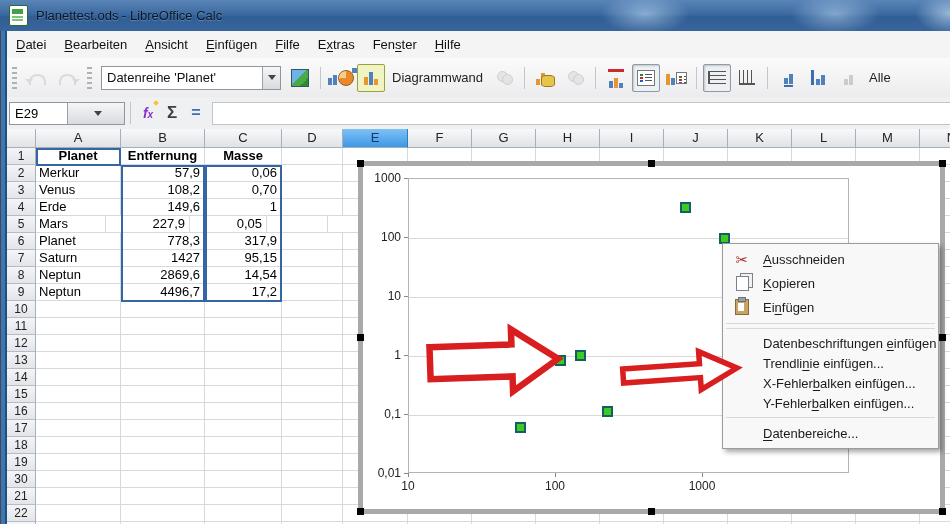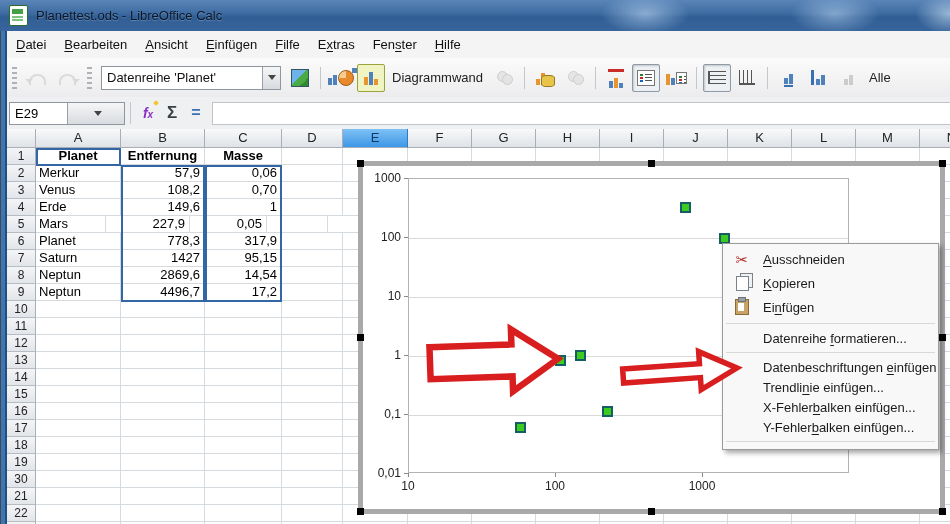--- a/index.html
+++ b/index.html
@@ -764,42 +764,42 @@
         </span>
         <span class="lbl"><u>K</u><span>opieren</span></span>
       </div>
       <div class="mi tall">
         <span class="ic">
           <span class="ic-paste"></span>
         </span>
         <span class="lbl"><span>Ei</span><u>n</u><span>fügen</span></span>
       </div>
       <div class="msep"></div>
-      <div class="mi">
-        <span class="ic"></span>
-        <span class="lbl"><span>Datenreihe </span><u>f</u><span>ormatieren...</span></span>
-      </div>
       <div class="msep"></div>
       <div class="mi">
         <span class="ic"></span>
         <span class="lbl"><span>Datenbeschriftungen </span><u>e</u><span>infügen</span></span>
       </div>
       <div class="mi">
         <span class="ic"></span>
         <span class="lbl"><span>Trendli</span><u>n</u><span>ie einfügen...</span></span>
       </div>
       <div class="mi">
         <span class="ic"></span>
         <span class="lbl"><span>X-Fehler</span><u>b</u><span>alken einfügen...</span></span>
       </div>
       <div class="mi">
         <span class="ic"></span>
         <span class="lbl"><span>Y-Fehler</span><u>b</u><span>alken einfügen...</span></span>
       </div>
       <div class="msep"></div>
+      <div class="mi roomy">
+        <span class="ic"></span>
+        <span class="lbl"><u>D</u><span>atenbereiche...</span></span>
+      </div>
     </div>
 
 <svg id="arrows" width="950" height="524">
   <g transform="rotate(-2 494 361)">
     <polygon points="430,345 512,345 512,330 558,361 512,392 512,377 430,377" fill="#ffffff" stroke="#d81e1e" stroke-width="6.5"></polygon>
   </g>
   <g transform="rotate(-4 680 372)">
     <polygon points="623,365 700,365 700,353 737,372 700,391 700,379 623,379" fill="#ffffff" stroke="#d81e1e" stroke-width="5.5"></polygon>
   </g>
 </svg>

